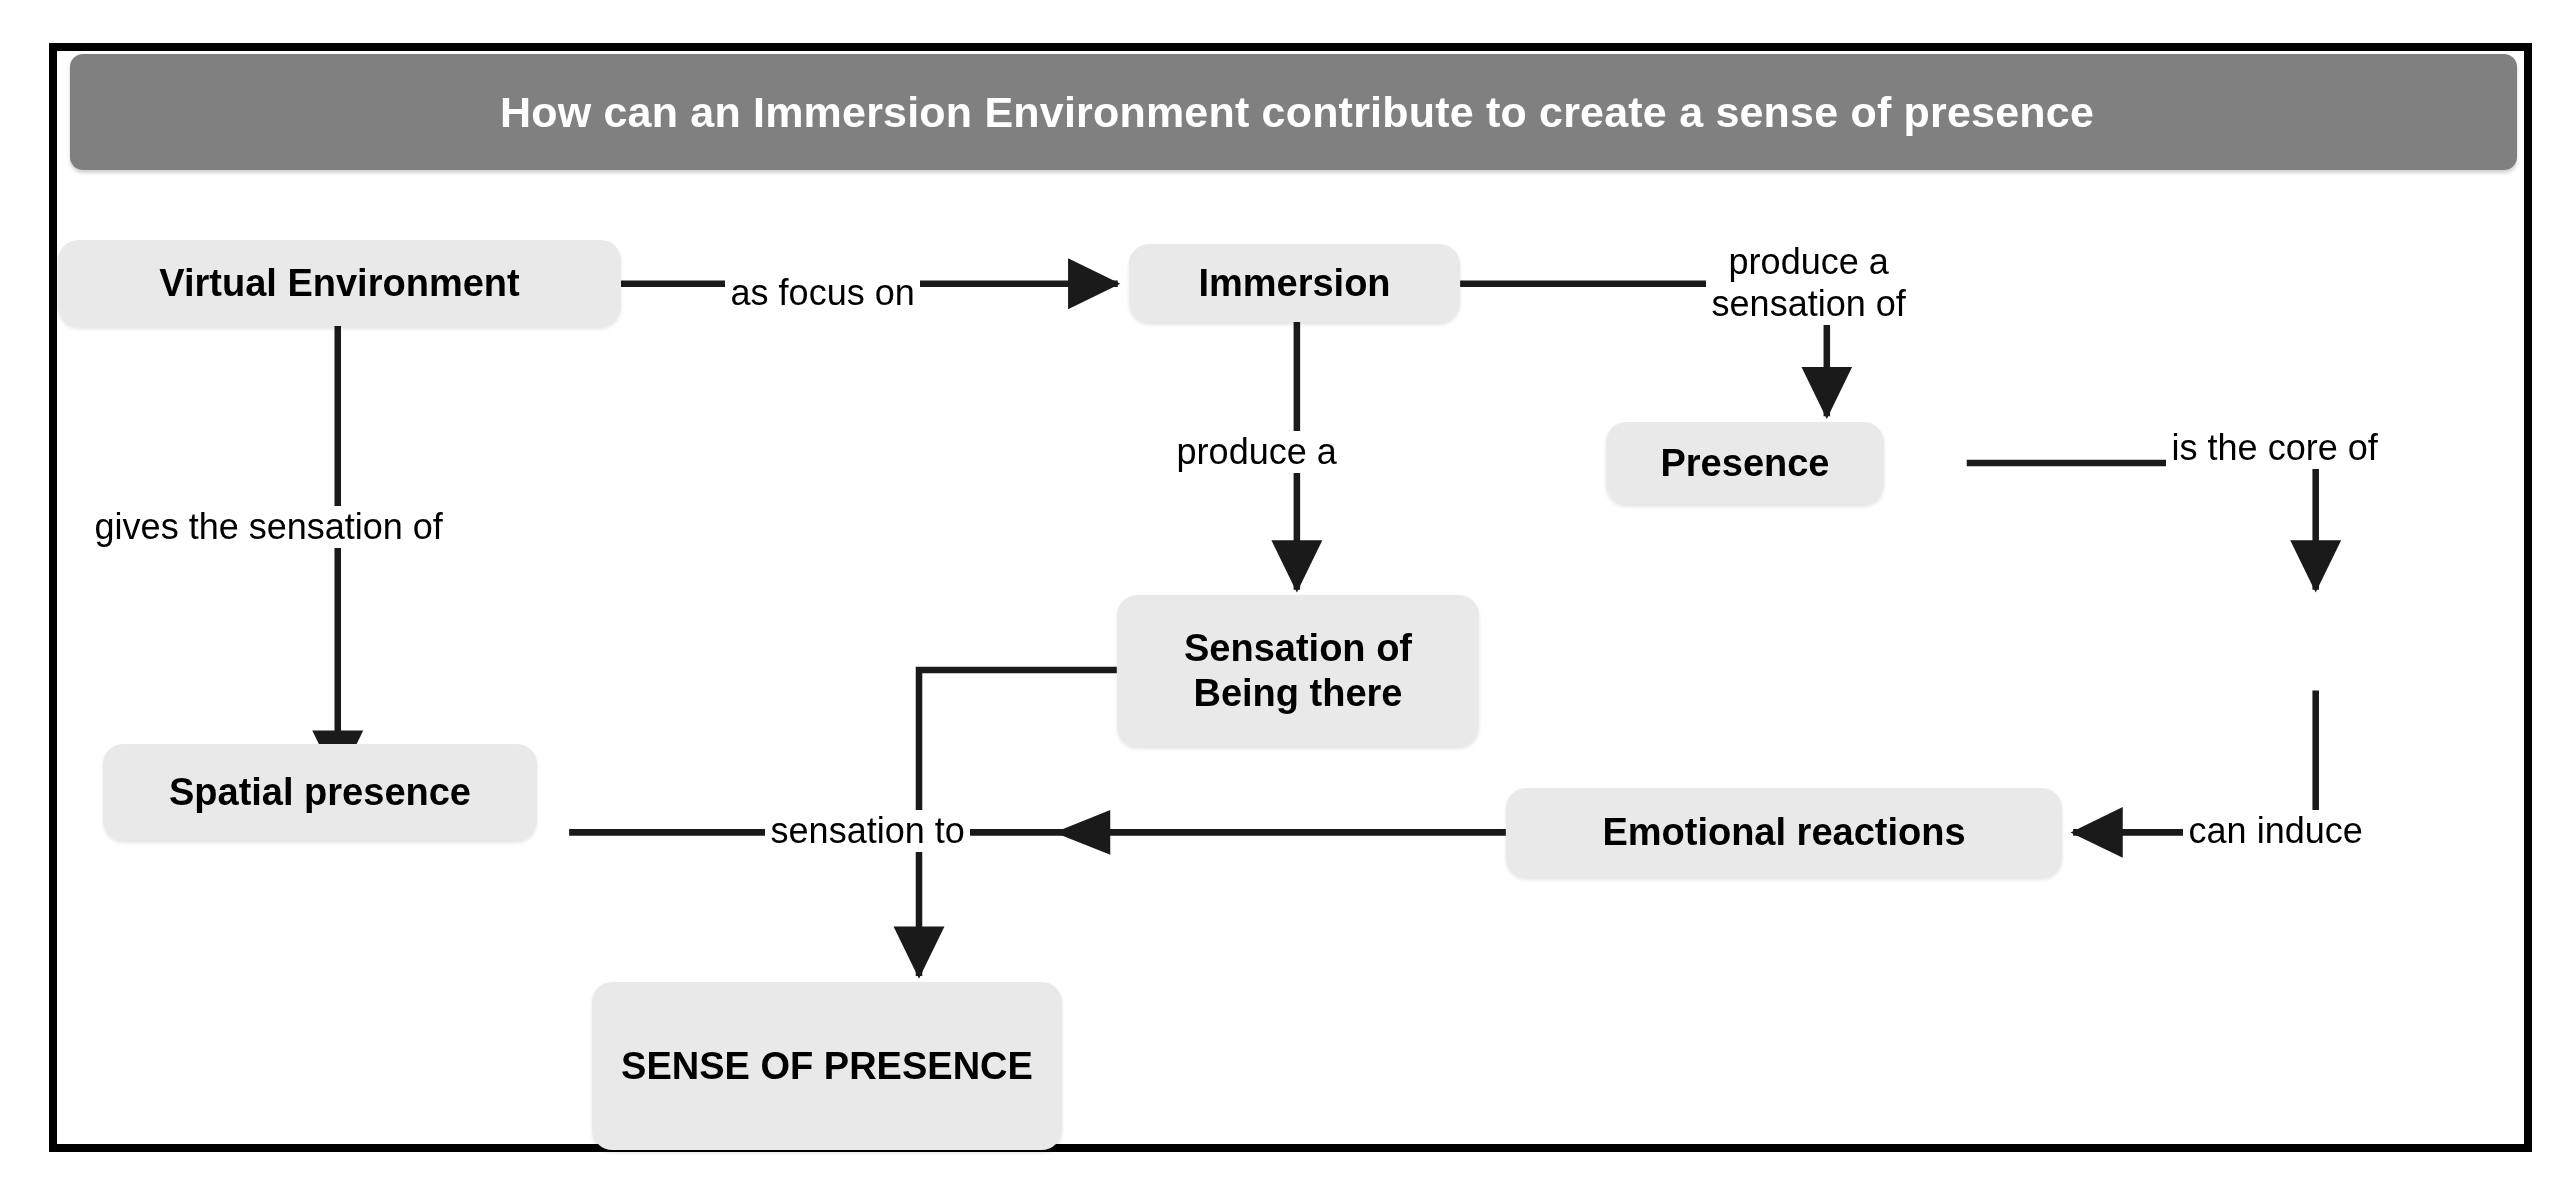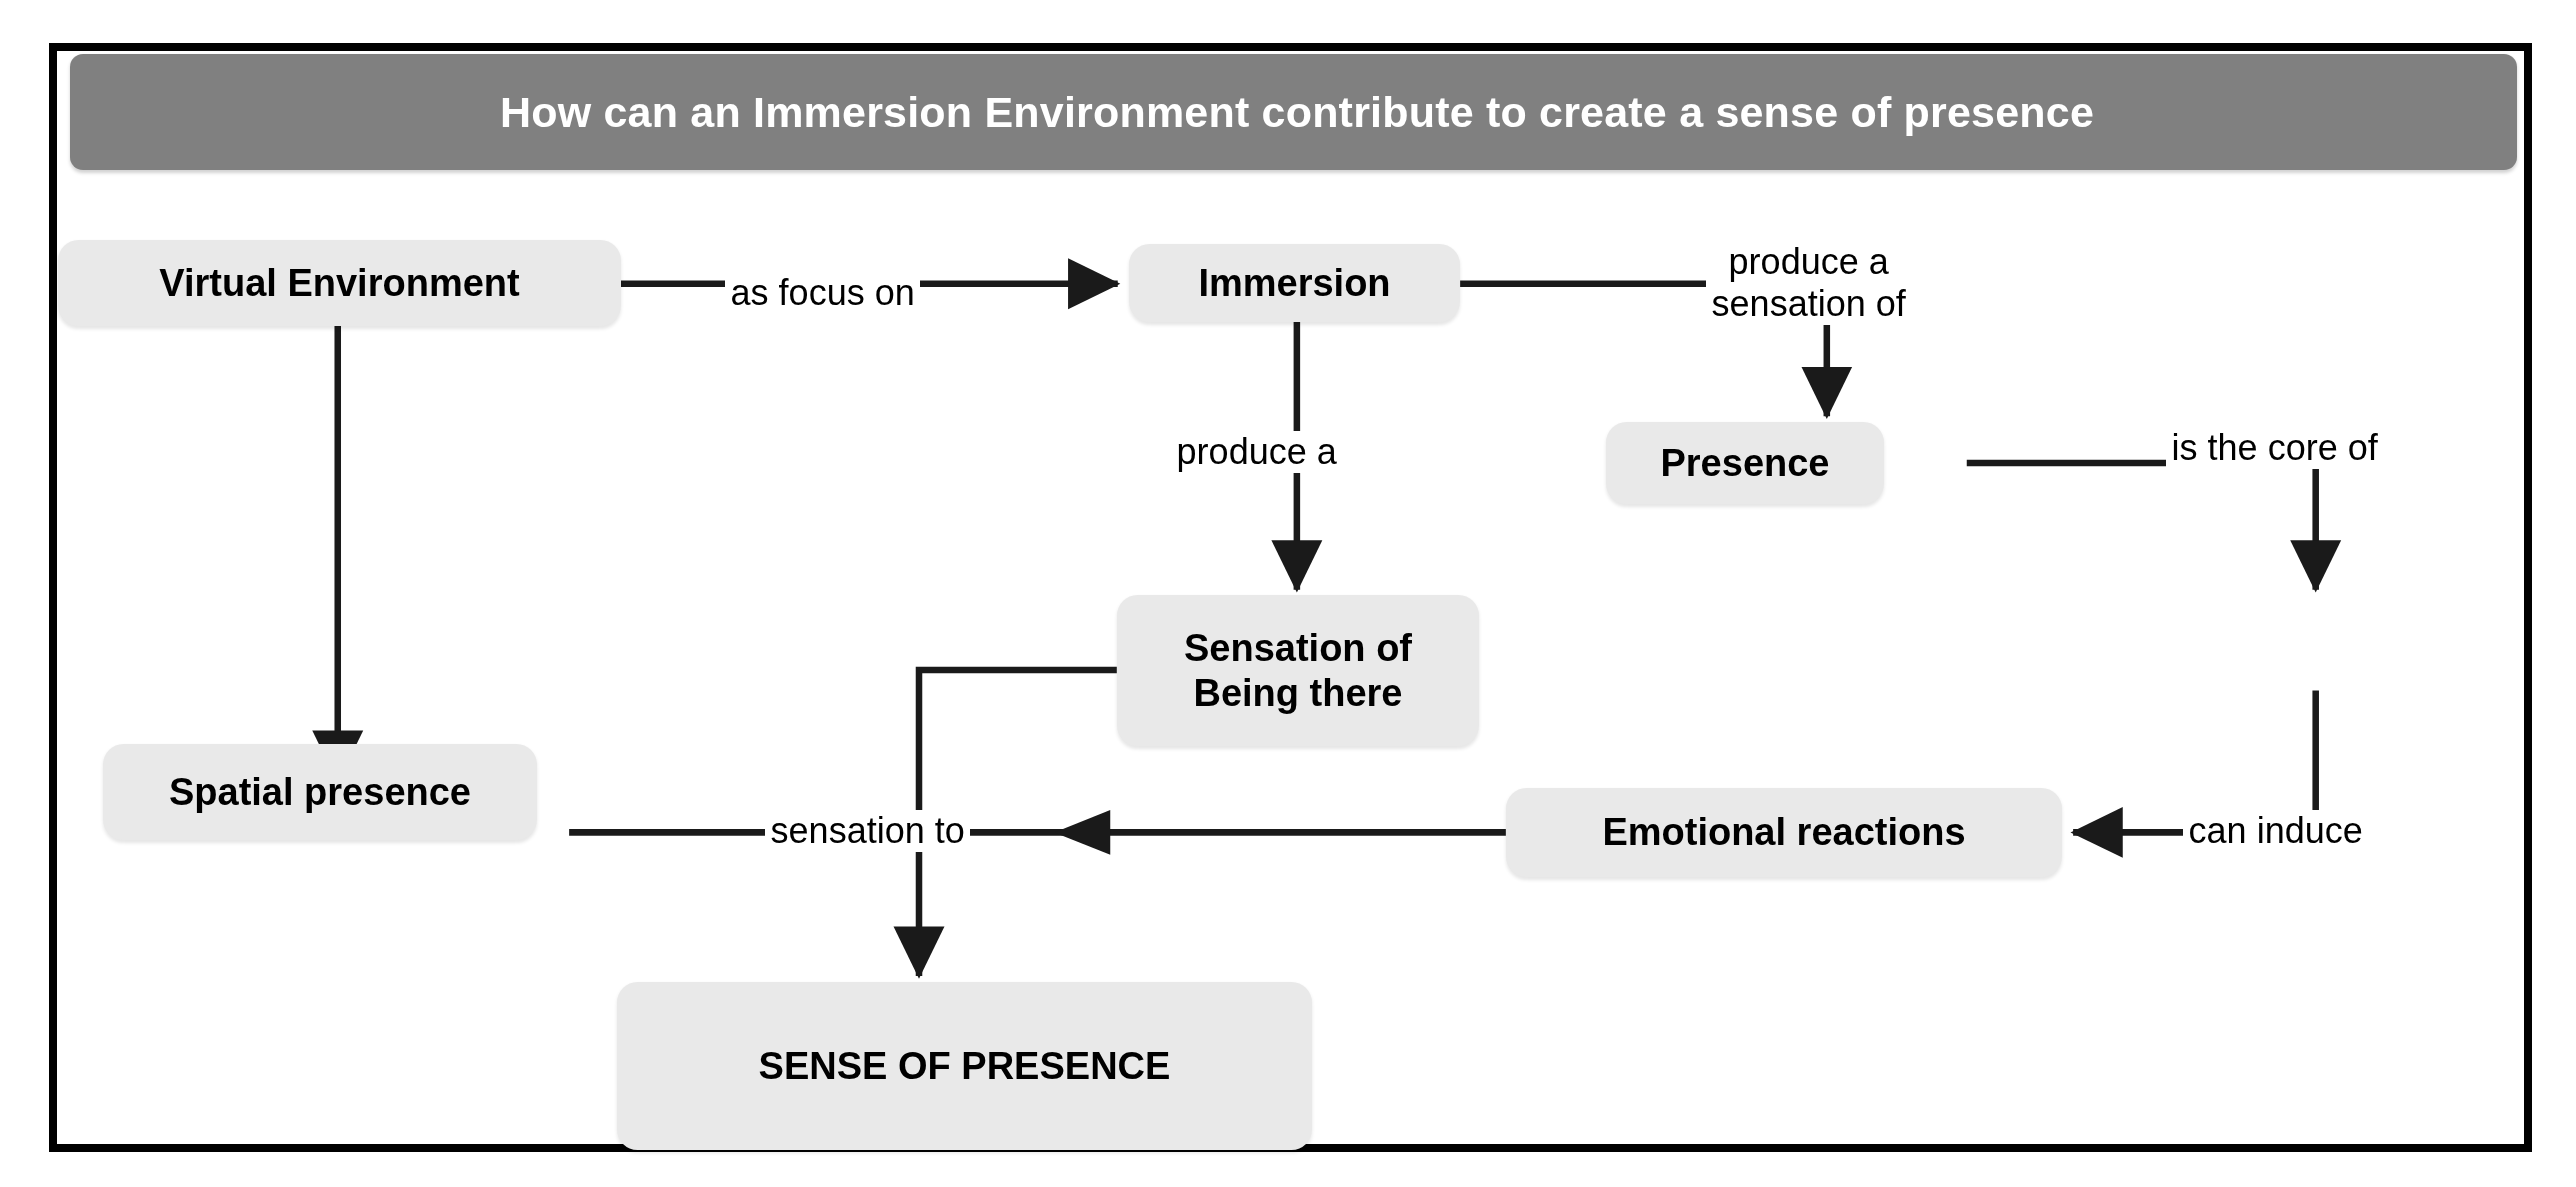--- a/index.html
+++ b/index.html
@@ -156,26 +156,27 @@
   </div>
 
   <div class="node" style="left:103px; top:744px; width:434px; height:96px;">
     <span class="node-label">Spatial presence</span>
   </div>
 
   <div class="node" style="left:1506px; top:788px; width:556px; height:89px;">
     <span class="node-label">Emotional reactions</span>
   </div>
 
-  <div class="node" style="left:617px; top:982px; width:695px; height:168px;">
+  <div class="node" style="left:592px; top:982px; width:470px; height:168px;">
     <span class="node-label">SENSE OF PRESENCE</span>
   </div>
 
   <div class="edge-label" style="left:725px; top:263px;margin-top:9px;">as focus on</div>
 
+  <div class="edge-label" style="left:89px; top:506px;">gives the sensation of</div>
 
   <div class="edge-label" style="left:1171px; top:431px;">produce a</div>
 
   <div class="edge-label" style="left:1706px; top:241px; text-align:center;">produce a
 sensation of</div>
 
   <div class="edge-label" style="left:2166px; top:427px;">is the core of</div>
 
   <div class="edge-label" style="left:2183px; top:810px;">can induce</div>
 

